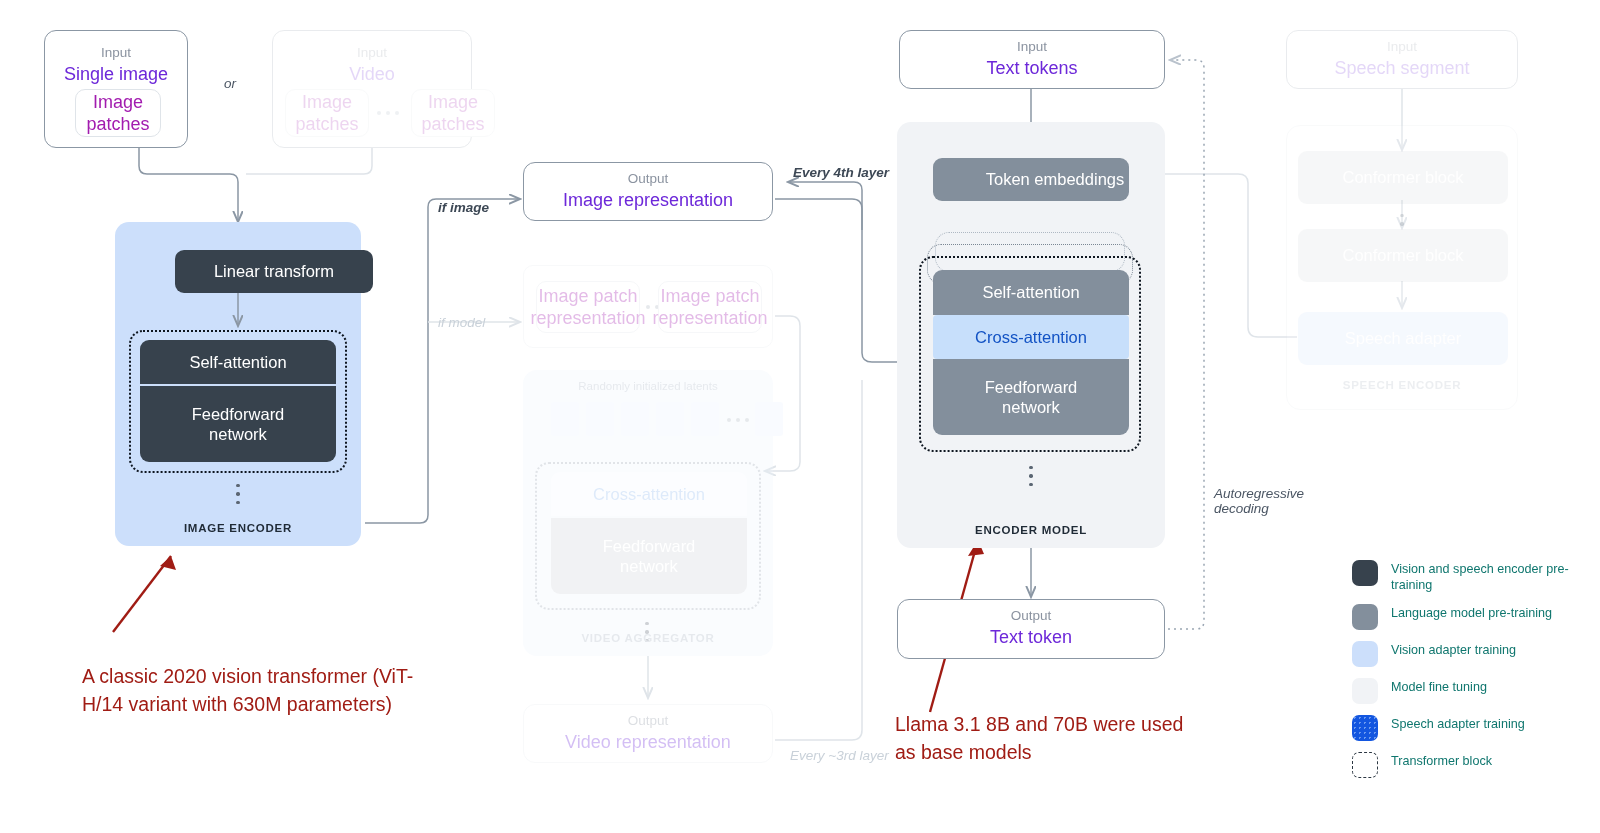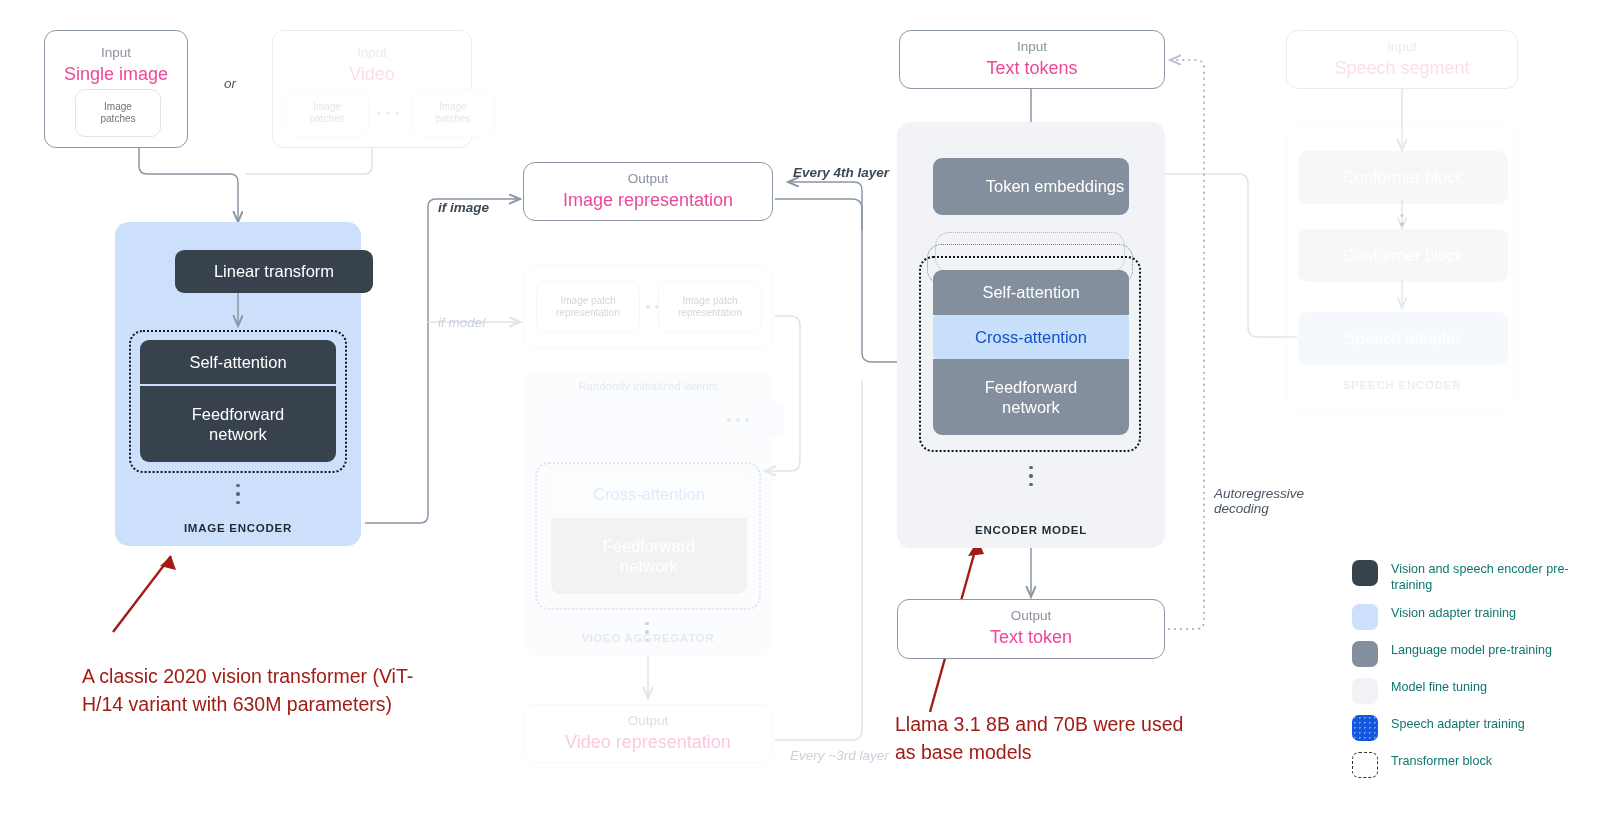--- a/index.html
+++ b/index.html
@@ -5,21 +5,21 @@
   html,body{margin:0;padding:0;background:#ffffff;}
   body{width:1600px;height:833px;position:relative;overflow:hidden;
        font-family:"Liberation Sans", sans-serif; color:#2c3742;}
   .canvas{position:absolute;inset:0;}
   svg.wires{position:absolute;left:0;top:0;width:1600px;height:833px;pointer-events:none;}
 
   
   .obox{position:absolute;box-sizing:border-box;border:1.6px solid #8b97a4;border-radius:12px;
         background:#fff;display:flex;flex-direction:column;align-items:center;justify-content:center;}
   .obox .kicker{font-size:13.5px;color:#8b93a0;line-height:1.25;}
-  .obox .title{font-size:18px;color:#ec4899;line-height:1.3;margin-top:1px;}
+  .obox .title{font-size:18px;color:#6d28d9;line-height:1.3;margin-top:1px;}
 
   .faded{opacity:.18;}
   .faded2{opacity:.30;}
 
   .panel{position:absolute;box-sizing:border-box;border-radius:14px;}
   .panel .caption{position:absolute;left:0;right:0;bottom:12px;text-align:center;
        font-size:11.5px;font-weight:bold;letter-spacing:.75px;color:#1f2a36;}
 
   .darkbox{position:absolute;box-sizing:border-box;border-radius:9px;background:#37424d;
        color:#fff;display:flex;align-items:center;justify-content:center;text-align:center;
@@ -37,21 +37,21 @@
   .vdots i{width:3.4px;height:3.4px;border-radius:50%;background:#5b6673;display:block;}
   .hdots{position:absolute;display:flex;gap:5px;align-items:center;}
   .hdots i{width:4px;height:4px;border-radius:50%;background:#aab4c0;display:block;}
 
   .elabel{position:absolute;font-style:italic;font-size:13.5px;color:#3d4855;font-weight:bold;}
   .elabel.plain{font-weight:normal;color:#4a5563;}
   .elabel.pale{color:#c9d1d9;font-weight:normal;}
 
   .smallcard{position:absolute;box-sizing:border-box;border:1.4px solid #dfe4e9;border-radius:10px;
        background:#fff;display:flex;align-items:center;justify-content:center;text-align:center;
-       font-size:10px;color:#737373;line-height:1.25;}
+       font-size:18px;color:#a21caf;line-height:1.25;}
 
   
   .anno{position:absolute;color:#a01c14;font-size:19.5px;line-height:1.45;}
 
   
   .legend{position:absolute;left:1352px;top:560px;width:240px;}
   .lg-row{display:flex;align-items:flex-start;margin-bottom:11px;}
   .lg-sw{width:26px;height:26px;border-radius:7px;flex:0 0 26px;margin-right:13px;}
   .lg-tx{font-size:12.6px;color:#0f766e;line-height:1.28;padding-top:1px;}
 
@@ -226,21 +226,21 @@
       <div class="caption" style="color:#aab6c4;">VIDEO AGGREGATOR</div>
     </div>
 
     <div class="obox" style="left:523px;top:704px;width:250px;height:59px;border-color:#e6eaee;">
       <div class="kicker">Output</div>
       <div class="title">Video representation</div>
     </div>
   </div>
 
   <div class="panel" style="left:897px;top:122px;width:268px;height:426px;background:#f1f3f6;">
-    <div class="graybox" style="left:36px;top:36px;width:196px;height:57px;padding-left:48px;">Token embeddings</div>
+    <div class="graybox" style="left:36px;top:36px;width:196px;height:43px;padding-left:48px;">Token embeddings</div>
 
     <div class="dashwrap" style="left:38px;top:110px;width:190px;height:40px;border-width:1.6px;border-color:#aeb8c3;"></div>
     <div class="dashwrap" style="left:30px;top:122px;width:206px;height:40px;border-width:1.8px;border-color:#7b8794;"></div>
     <div class="dashwrap" style="left:22px;top:134px;width:222px;height:196px;"></div>
 
     <div class="graybox" style="left:36px;top:148px;width:196px;height:45px;border-radius:9px 9px 0 0;">Self-attention</div>
     <div class="bluebox" style="left:36px;top:193px;width:196px;height:44px;">Cross-attention</div>
     <div class="graybox" style="left:36px;top:237px;width:196px;height:76px;border-radius:0 0 9px 9px;white-space:pre-line;">Feedforward
 network</div>
     <div class="vdots" style="left:132px;top:344px;">
@@ -275,28 +275,28 @@
 
   <div class="anno" style="left:82px;top:662px;width:360px;">A classic 2020 vision transformer (ViT-H/14 variant with 630M parameters)</div>
   <div class="anno" style="left:895px;top:710px;width:310px;">Llama 3.1 8B and 70B were used as base models</div>
 
   <div class="legend">
     <div class="lg-row">
       <span class="lg-sw" style="background:#37424d;"></span>
       <span class="lg-tx">Vision and speech encoder pre-training</span>
     </div>
     <div class="lg-row">
+      <span class="lg-sw" style="background:#838f9c;"></span>
+      <span class="lg-tx">Language model pre-training</span>
+    </div>
+    <div class="lg-row">
       <span class="lg-sw" style="background:#ccdffb;"></span>
       <span class="lg-tx">Vision adapter training</span>
     </div>
     <div class="lg-row">
-      <span class="lg-sw" style="background:#838f9c;"></span>
-      <span class="lg-tx">Language model pre-training</span>
-    </div>
-    <div class="lg-row">
       <span class="lg-sw" style="background:#f1f3f6;"></span>
       <span class="lg-tx">Model fine tuning</span>
     </div>
     <div class="lg-row">
       <span class="lg-sw" style="background:#1356e0;background-image:radial-gradient(#6d9bf0 1px, transparent 1px);background-size:5px 5px;"></span>
       <span class="lg-tx">Speech adapter training</span>
     </div>
     <div class="lg-row">
       <span class="lg-sw" style="background:transparent;border:1.8px dashed #2c3742;box-sizing:border-box;"></span>
       <span class="lg-tx">Transformer block</span>

